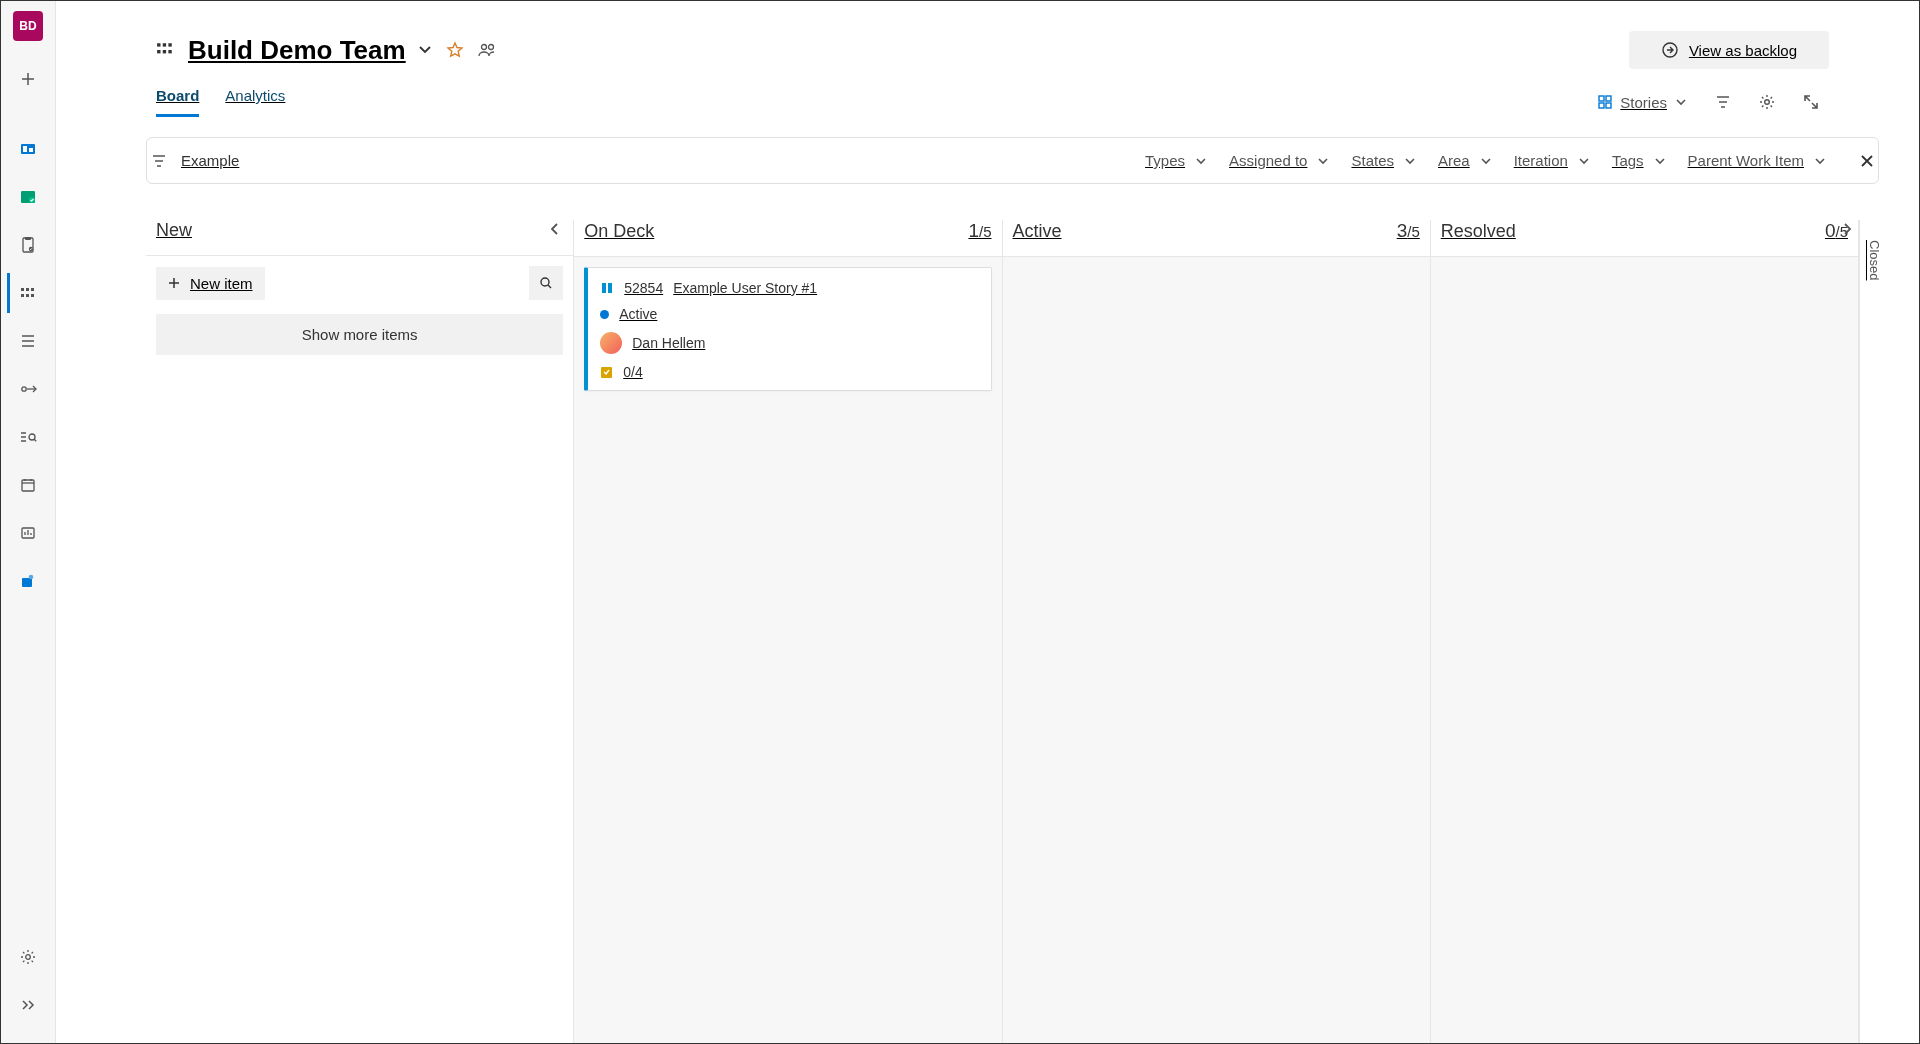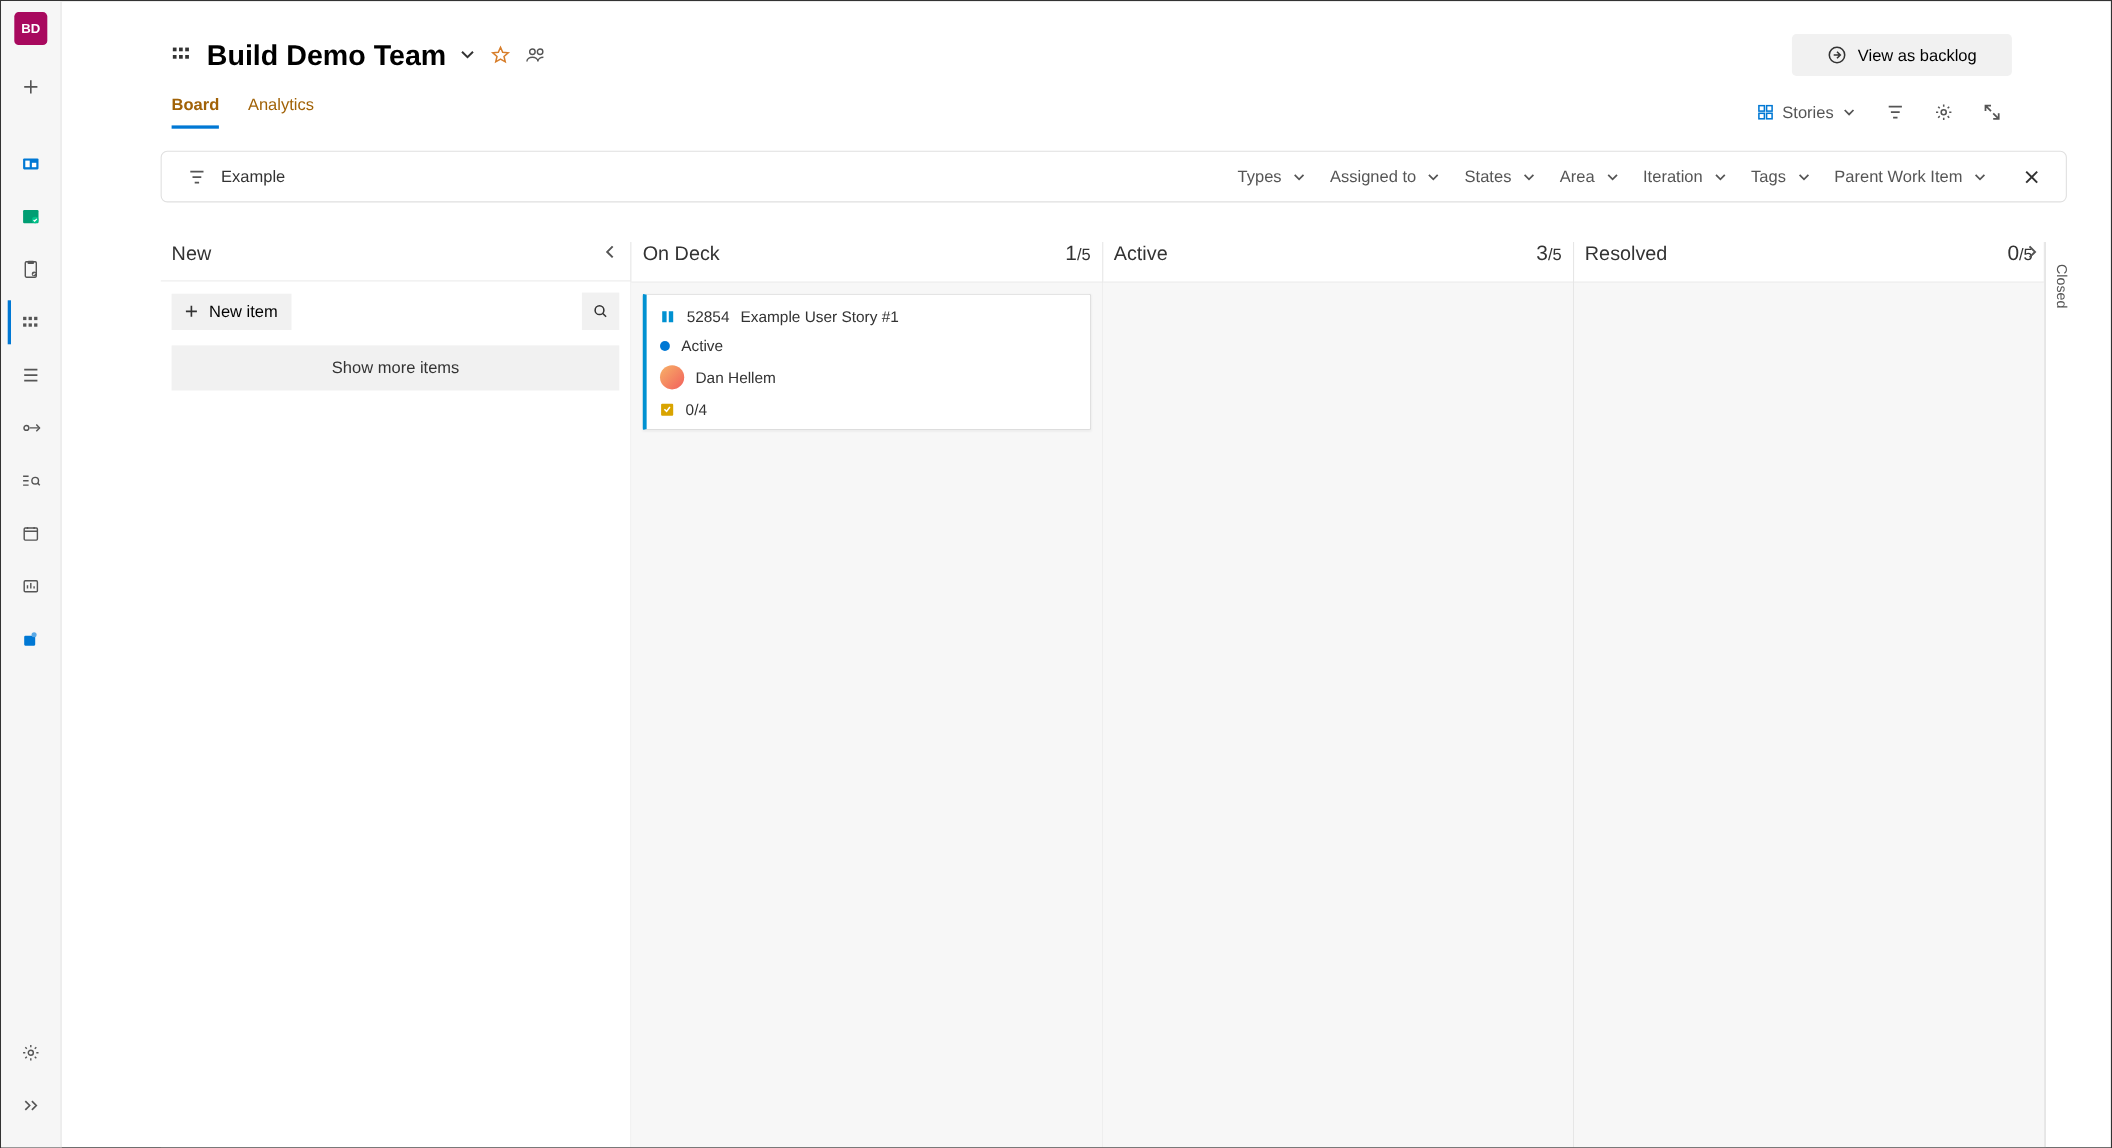--- a/index.html
+++ b/index.html
@@ -8,37 +8,37 @@
 .app { display: flex; height: 100vh; width: 100%; border: 1px solid #333; }
 
 
 .rail { width: 55px; background: #f6f6f6; border-right: 1px solid #e5e5e5; display: flex; flex-direction: column; align-items: center; padding-top: 10px; gap: 8px; }
 .rail-avatar { width: 30px; height: 30px; background: #a8095e; color: #fff; font-size: 12px; font-weight: 600; border-radius: 4px; display: flex; align-items: center; justify-content: center; margin-bottom: 10px; }
 .rail-item { width: 40px; height: 40px; display: flex; align-items: center; justify-content: center; color: #555; cursor: pointer; border-left: 3px solid transparent; margin-left: -3px; }
 .rail-item.active { border-left: 3px solid #0078d4; }
 .rail-spacer { flex: 1; }
 
 
-.main { flex: 1; display: flex; flex-direction: column; }
+.main { flex: 1; display: flex; flex-direction: column; text-decoration: underline; }
 .header { padding: 30px 90px 0 100px; display: flex; align-items: center; gap: 14px; }
 .header-title { font-size: 26px; font-weight: 600; display: flex; align-items: center; gap: 12px; cursor: pointer; }
 .header-icon { font-size: 18px; }
 .star { color: #d77e2b; }
 .backlog-btn { margin-left: auto; background: #f1f1f1; border: none; padding: 10px 32px; border-radius: 4px; font-size: 15px; display: flex; align-items: center; gap: 10px; cursor: pointer; }
 
 .tabs { display: flex; padding: 18px 100px 0 100px; gap: 26px; align-items: center; }
-.tab { font-size: 15px; color: #a16207; padding-bottom: 10px; cursor: pointer; border-bottom: 3px solid transparent; }
+.tab { font-size: 15px; color: #0c4a6e; padding-bottom: 10px; cursor: pointer; border-bottom: 3px solid transparent; }
 .tab.active { border-bottom: 3px solid #0078d4; font-weight: 600; }
 .tabs-right { margin-left: auto; display: flex; align-items: center; gap: 28px; color: #555; }
 .stories-pill { display: flex; align-items: center; gap: 8px; cursor: pointer; font-size: 15px; }
 .sq-icon { color: #0078d4; font-size: 14px; }
 .icon-btn { cursor: pointer; font-size: 16px; color: #555; }
 
 
-.filterbar { margin: 20px 40px 0 90px; border: 1px solid #e0e0e0; border-radius: 6px; display: flex; align-items: center; padding: 14px 24px; gap: 14px; }
+.filterbar { margin: 20px 40px 0 90px; border: 1px solid #e0e0e0; border-radius: 6px; display: flex; align-items: center; padding: 14px 4px; gap: 14px; }
 .filter-text { font-size: 15px; color: #333; }
 .filter-spacer { flex: 1; }
 .filter-pill { font-size: 15px; color: #555; display: flex; align-items: center; gap: 10px; cursor: pointer; }
 .filter-pill + .filter-pill { margin-left: 8px; }
 .close-x { margin-left: 20px; font-size: 18px; cursor: pointer; color: #333; }
 
 
 .board-wrap { margin: 36px 30px 0 90px; flex: 1; display: flex; position: relative; overflow: hidden; }
 .column { flex: 1; min-width: 0; border-right: 1px solid #e6e6e6; display: flex; flex-direction: column; }
 .column:last-child { border-right: none; }

